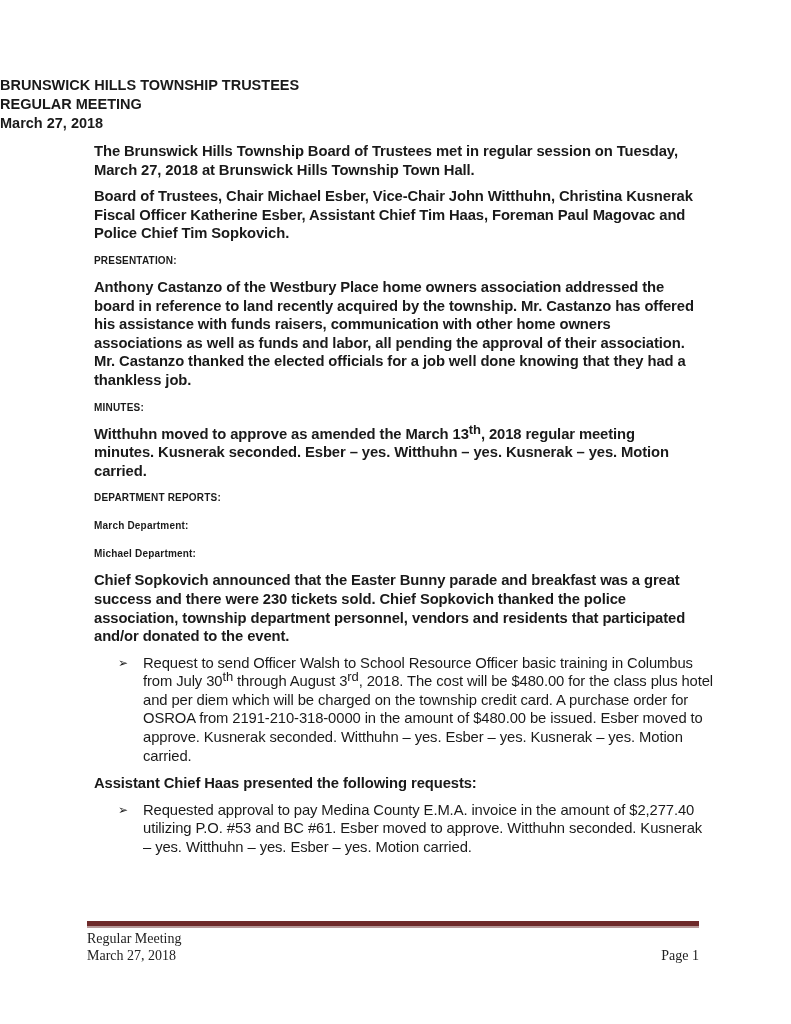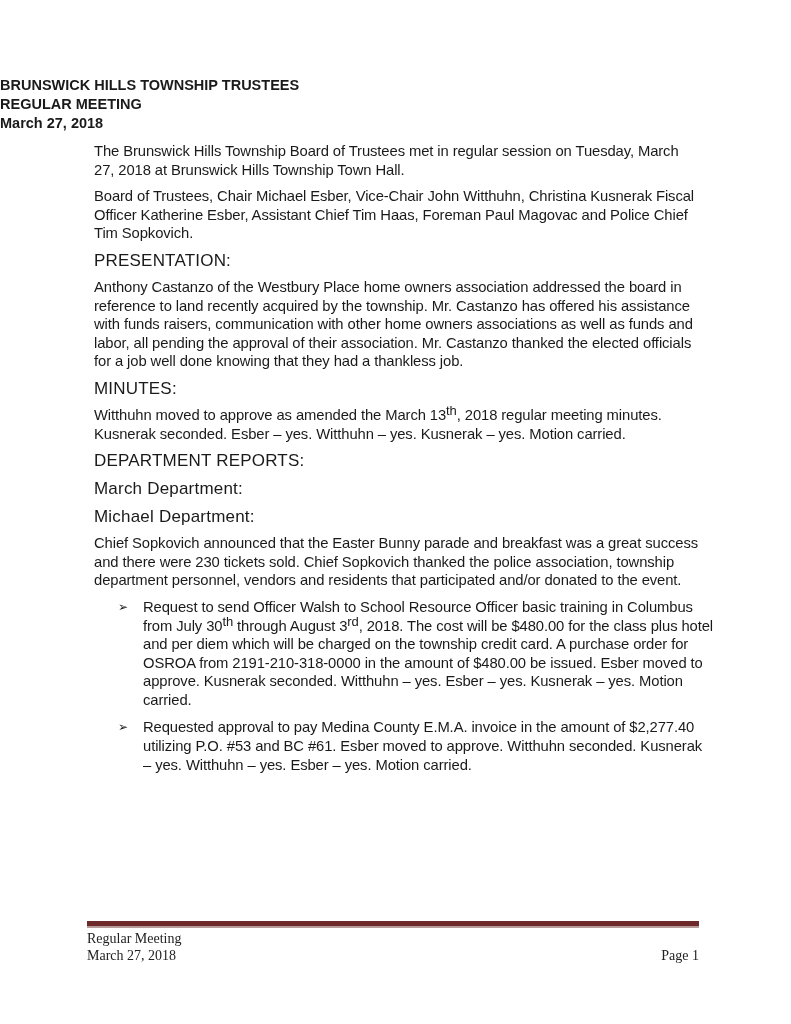--- a/index.html
+++ b/index.html
@@ -11,23 +11,23 @@
   }
   .title-block {
     position: absolute; left: 0; top: 76px; width: 791px; text-align: left;
     font-weight: bold; font-size: 14.5px; line-height: 19px;
   }
   .title-block div { white-space: nowrap; }
   .body {
     position: absolute; left: 94px; top: 142px; width: 620px;
     font-size: 14.8px; line-height: 18.6px; letter-spacing: -0.1px;
   }
-  p { margin: 0 16px 8px 0; }
+  p { margin: 0 16px 8px 0; font-weight: bold; }
   h2 {
-    margin: 8px 0 7px 0; font-size: 17px; font-weight: normal; line-height: 20px;
+    margin: 8px 0 7px 0; font-size: 10px; font-weight: bold; line-height: 20px;
     letter-spacing: 0.2px;
   }
   .bullet { position: relative; padding-left: 49px; margin: 8px 0 9px 0; }
   .bullet .arrow {
     position: absolute; left: 24px; top: 0; font-size: 12px; line-height: 18.6px;
   }
   sup { font-size: 13px; line-height: 0; vertical-align: 5px; }
   .footer-rule {
     position: absolute; left: 87px; top: 921px; width: 612px; height: 5px;
     background: #6e2a2a; border-bottom: 2px solid #b79a9a;
@@ -62,20 +62,21 @@
     <h2>DEPARTMENT REPORTS:</h2>
     <h2>March Department:</h2>
     <h2>Michael Department:</h2>
     <p>Chief Sopkovich announced that the Easter Bunny parade and breakfast was a great success and there were 230 tickets sold. Chief Sopkovich thanked the police association, township department personnel, vendors and residents that participated and/or donated to the event.</p>
 
     <div class="bullet">
       <span class="arrow">➢</span>
       <span>Request to send Officer Walsh to School Resource Officer basic training in Columbus from July 30</span><sup>th</sup><span> through August 3</span><sup>rd</sup><span>, 2018. The cost will be $480.00 for the class plus hotel and per diem which will be charged on the township credit card. A purchase order for OSROA from 2191-210-318-0000 in the amount of $480.00 be issued. Esber moved to approve. Kusnerak seconded. Witthuhn – yes. Esber – yes. Kusnerak – yes. Motion carried.</span>
     </div>
 
+    <p>Assistant Chief Haas presented the following requests:</p>
 
     <div class="bullet">
       <span class="arrow">➢</span>
       <span>Requested approval to pay Medina County E.M.A. invoice in the amount of $2,277.40 utilizing P.O. #53 and BC #61. Esber moved to approve. Witthuhn seconded. Kusnerak – yes. Witthuhn – yes. Esber – yes. Motion carried.</span>
     </div>
   </div>
 
   <div class="footer-rule"></div>
   <div class="footer">
     <div>Regular Meeting</div>

